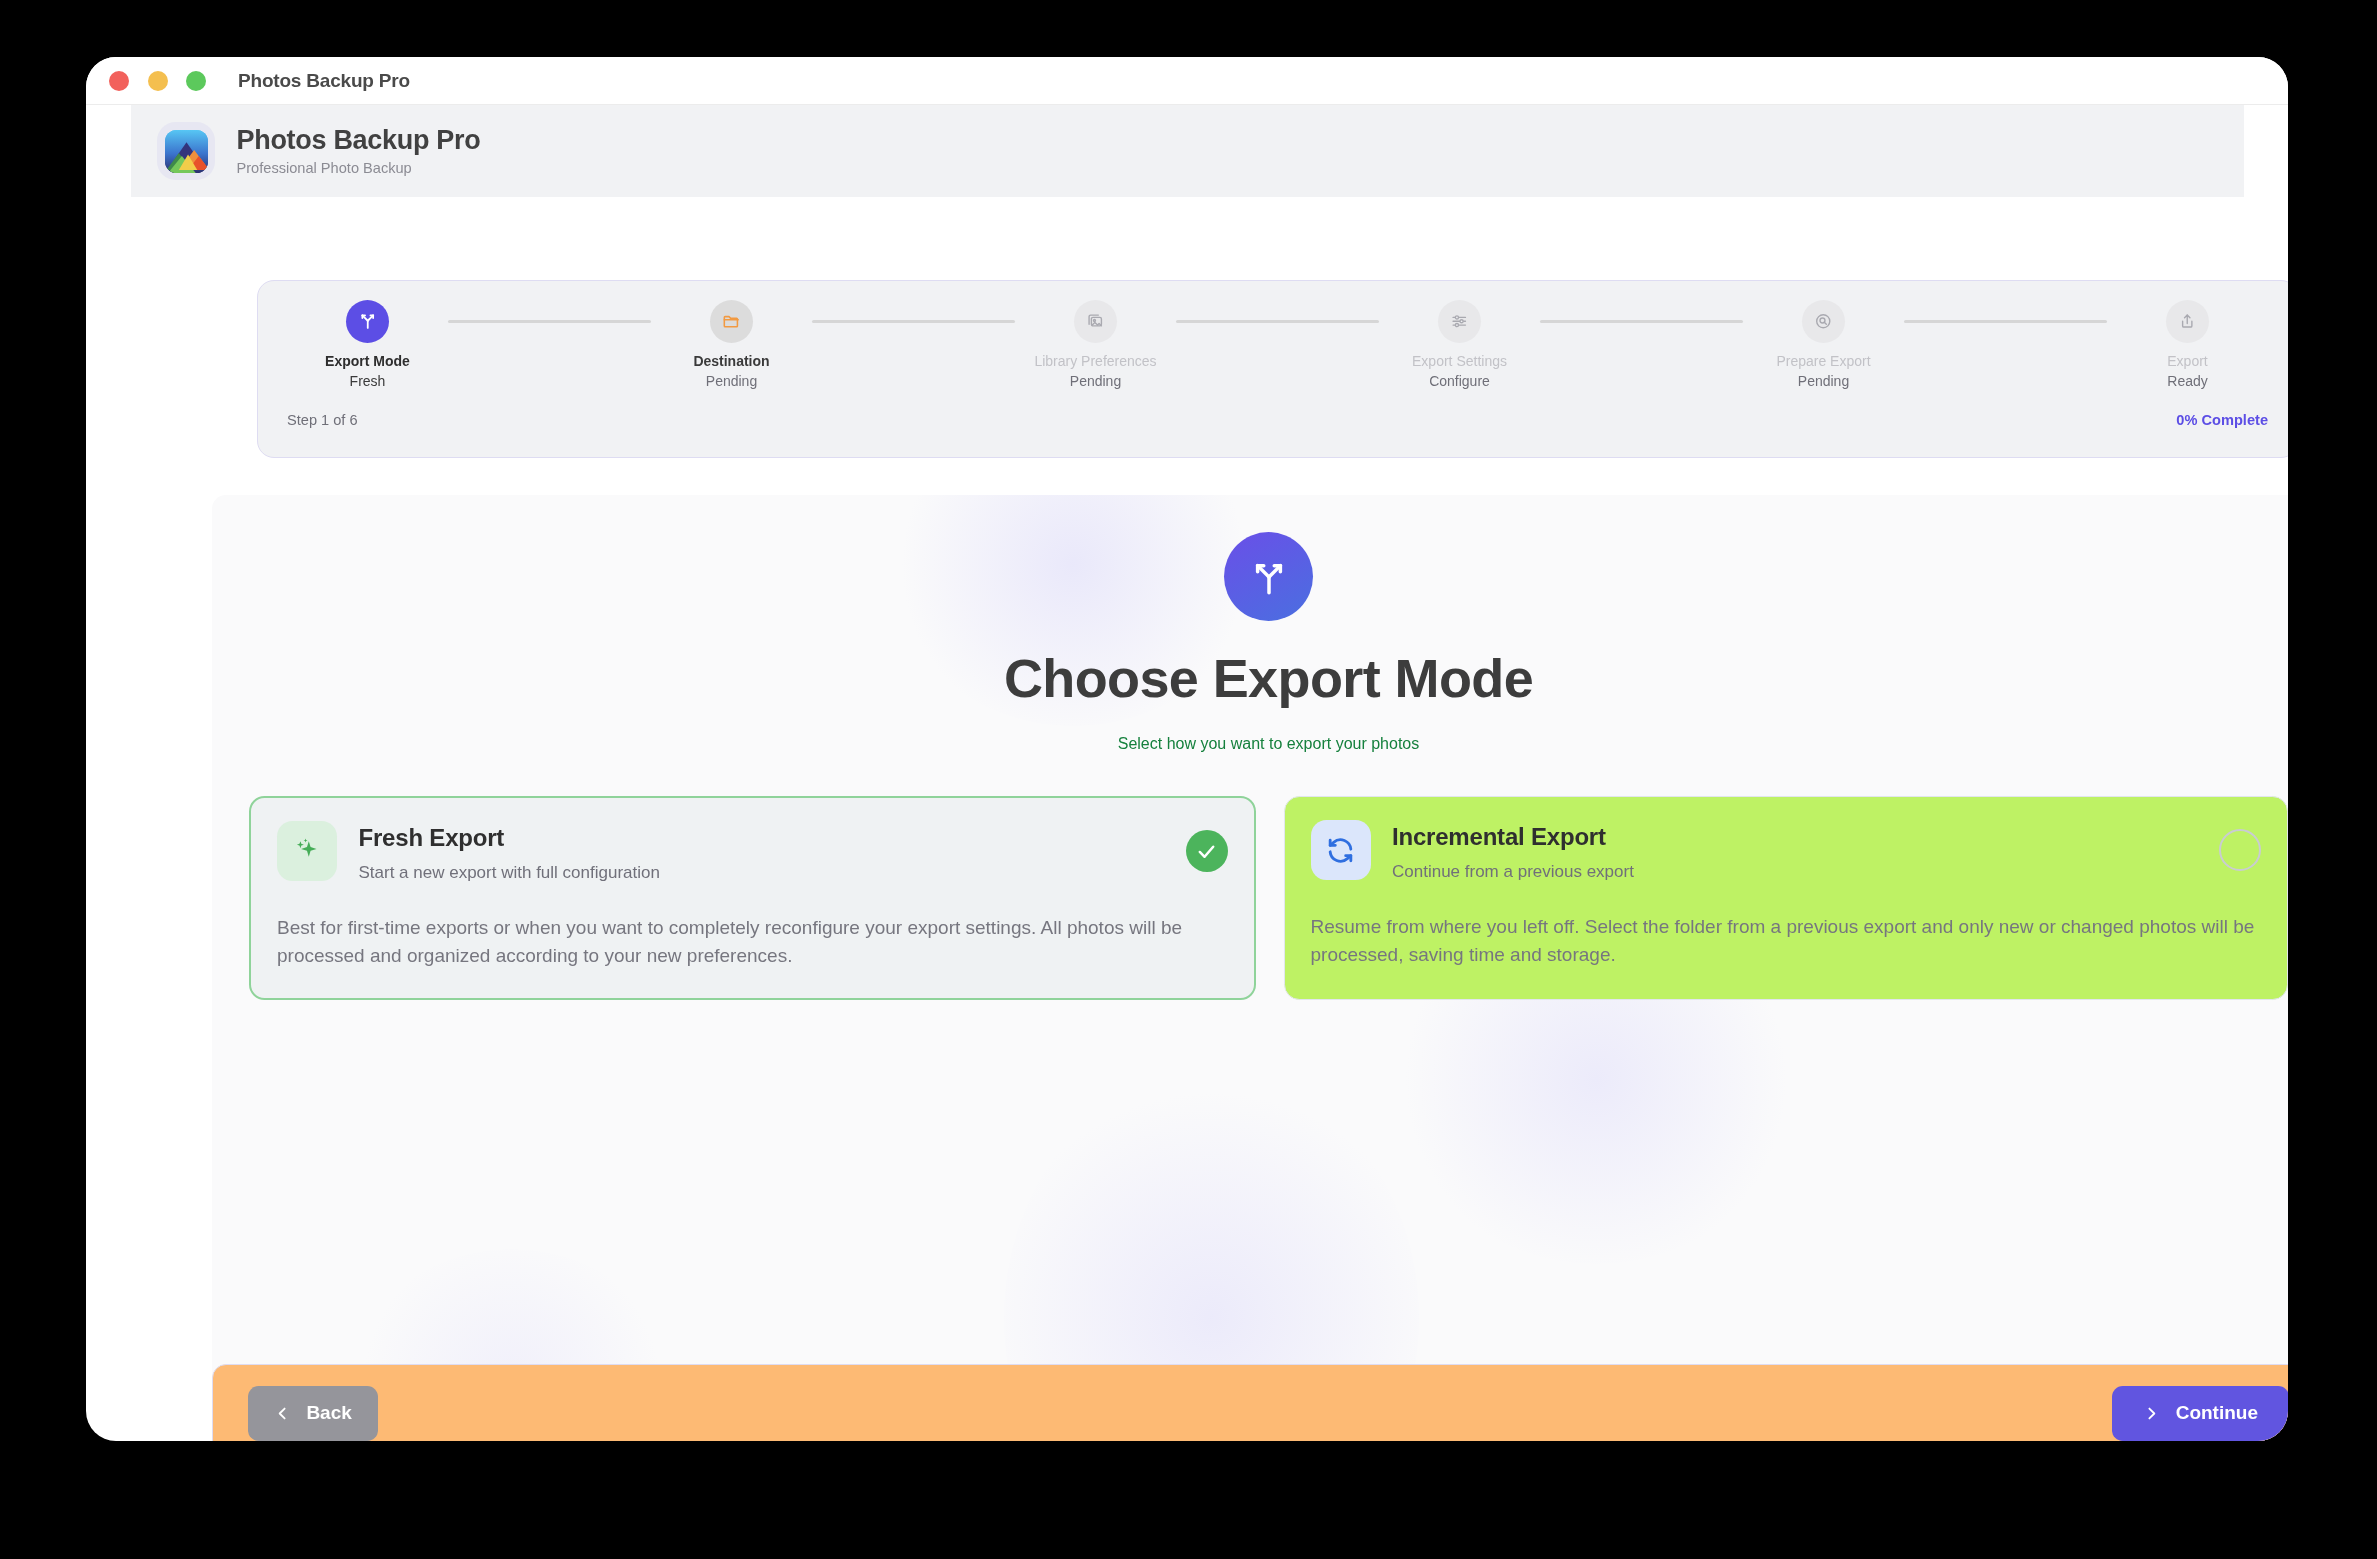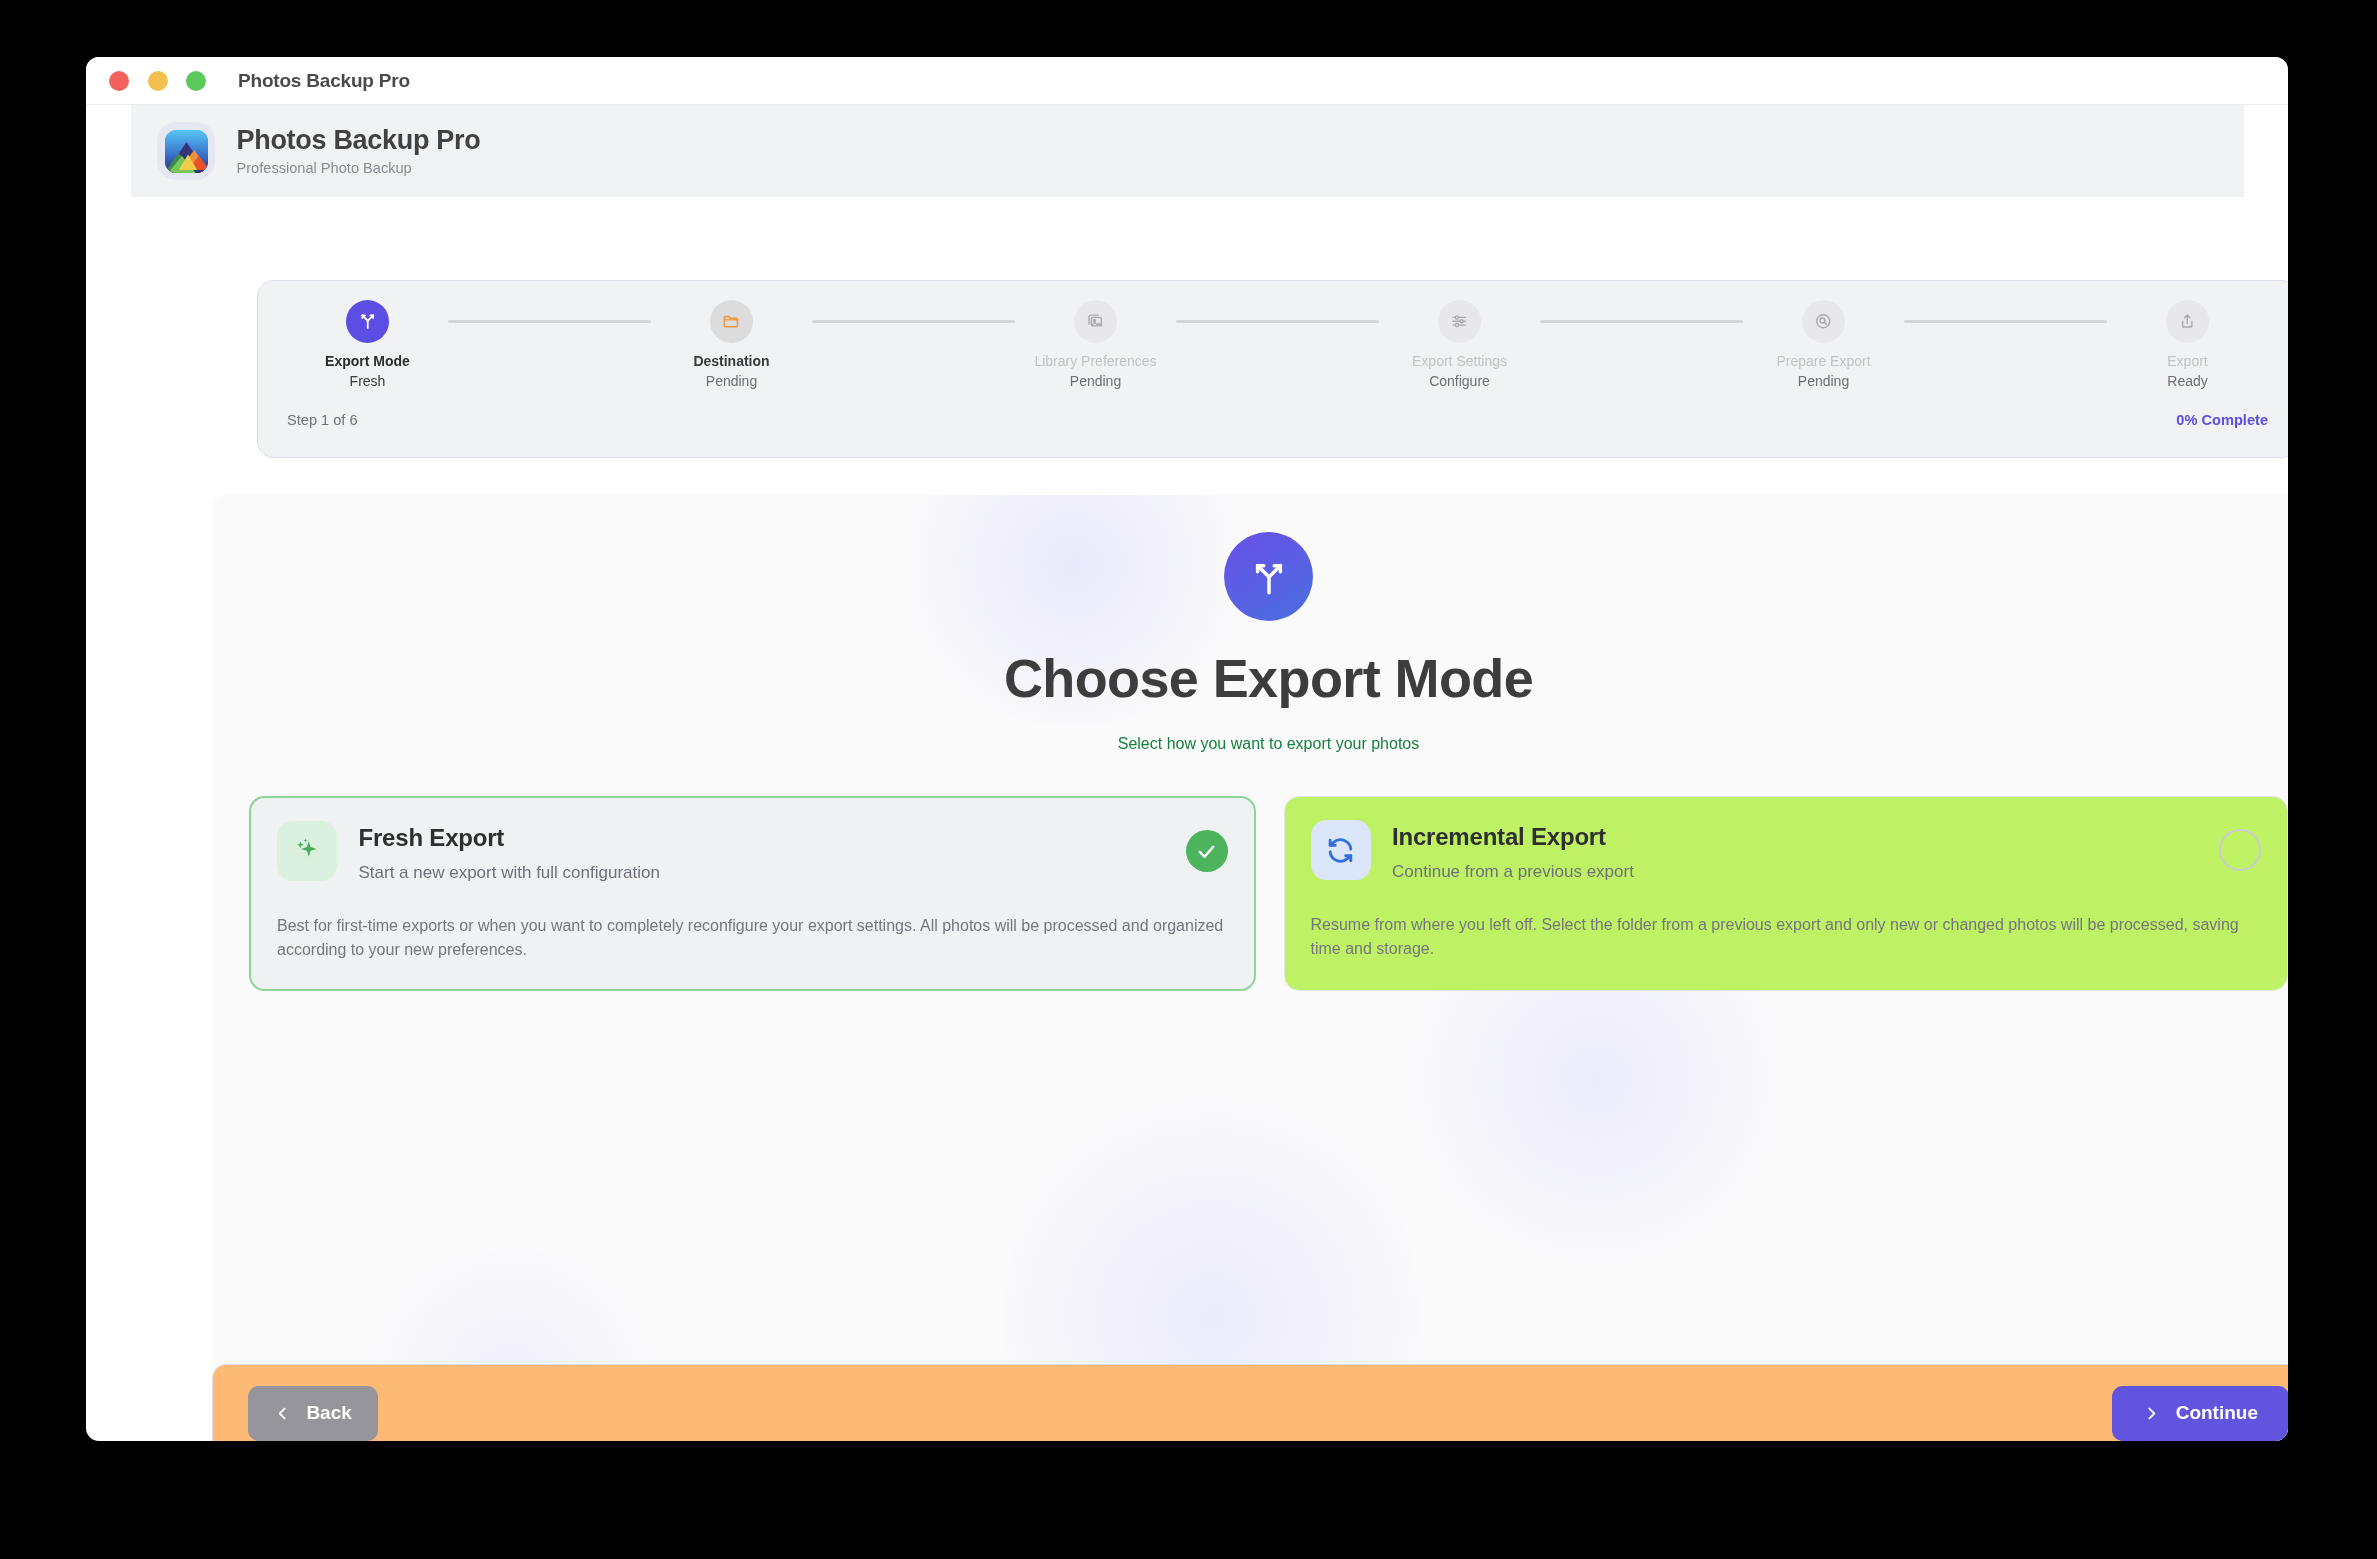--- a/index.html
+++ b/index.html
@@ -14,21 +14,21 @@
   }
 
   
   .window {
     position: absolute;
     left: 86px;
     top: 57px;
     width: 2202px;
     height: 1384px;
     background: #ffffff;
-    border-radius: 13px;
+    border-radius: 30px;
     overflow: hidden;
     box-shadow: 0 23px 62px rgba(0,0,0,0.45);
   }
 
   
   .titlebar {
     height: 48px;
     background: #ffffff;
     display: flex;
     align-items: center;
@@ -197,21 +197,21 @@
     width: 60px; height: 60px; border-radius: 15.4px;
     display: flex; align-items: center; justify-content: center;
     flex: none;
   }
   .card-icon.green { background: #dbf0de; }
   .card-icon.blue  { background: #dbe6fb; }
   .card-head-text { margin-left: 21.5px; padding-top: 3.1px; }
   .card-title { font-size: 24px; font-weight: bold; color: #2f2f2f; letter-spacing: -0.2px; }
   .card-sub { margin-top: 10.8px; font-size: 17px; color: #70707a; }
   .card-desc {
-    margin-top: 31px; font-size: 16px; line-height: 1.48;
+    margin-top: 31px; font-size: 19px; line-height: 1.48;
     color: #76767f;
   }
   .badge {
     position: absolute; right: 26px; top: 32px;
     width: 42px; height: 42px; border-radius: 50%;
   }
   .badge.check {
     background: #4cb45c;
     display: flex; align-items: center; justify-content: center;
   }

